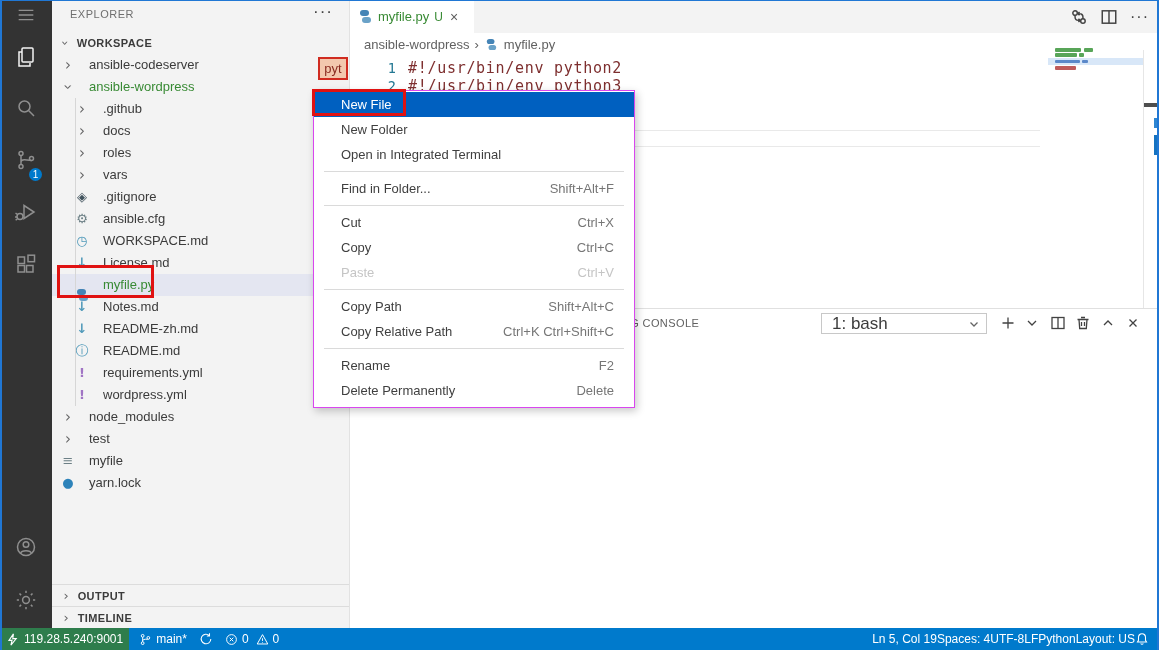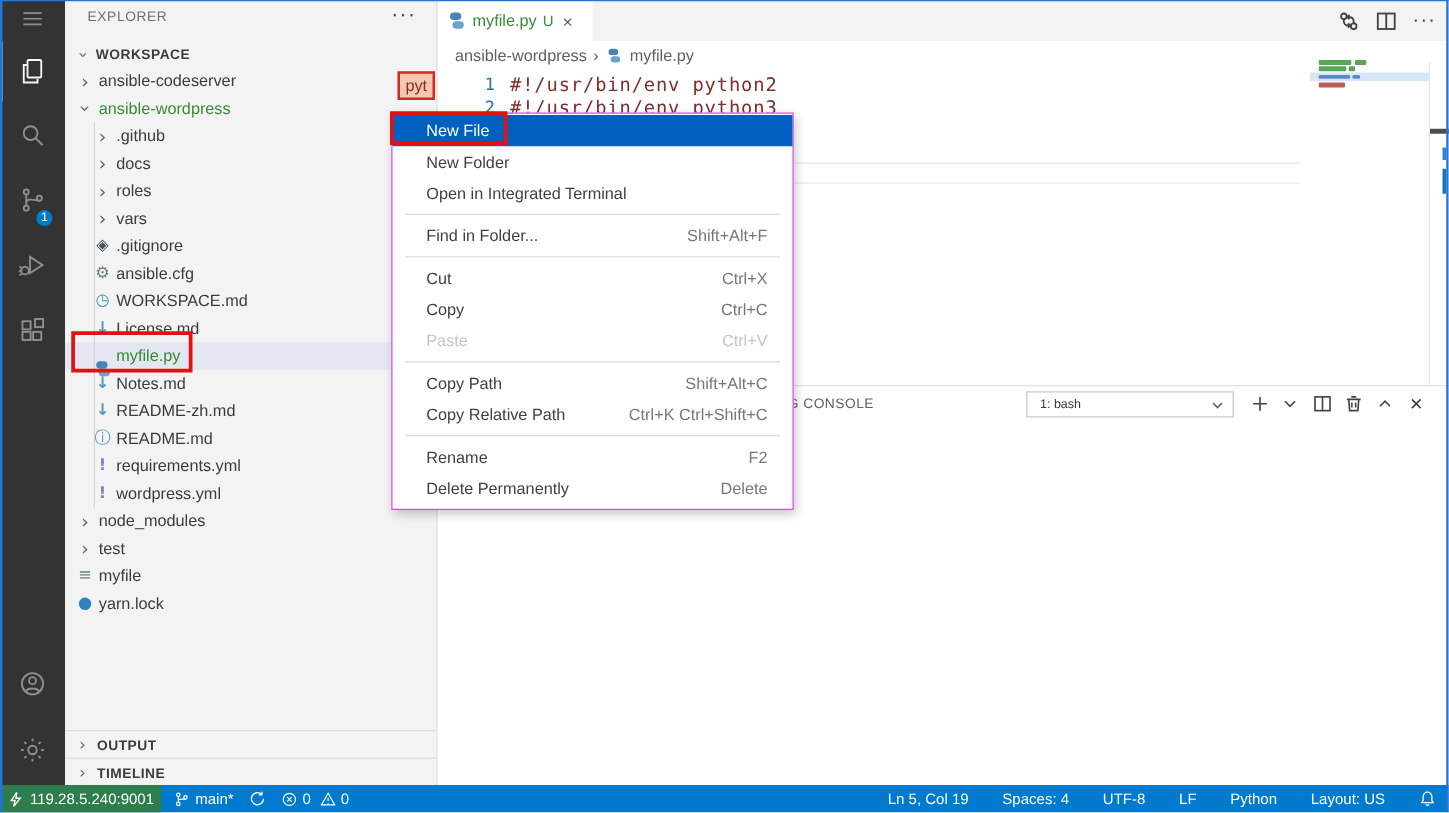--- a/index.html
+++ b/index.html
@@ -21,21 +21,21 @@
   #ws-row{position:absolute;left:0;top:32px;width:100%;height:22px;line-height:22px}
   #ws-row .marker{margin-left:5px}
   #ws-label{font-size:11px;font-weight:bold;letter-spacing:.4px;color:#3b3b3b}
   #tree{position:absolute;left:0;top:54px;width:100%}
   .trow{height:22px;line-height:22px;display:flex;align-items:center;cursor:pointer;white-space:nowrap}
   .trow.selected{background:#e4e6f1}
   .marker{display:inline-block;width:16px;text-align:center;font-family:"DejaVu Sans",sans-serif;font-size:13px;color:#646465;flex:0 0 16px}
   .folder .marker{font-size:15px;line-height:20px}
   .expanded .marker{transform:rotate(90deg)}
   .b .marker{font-weight:bold}
-  .tlabel{margin-left:3px;color:#3b3b3b}
+  .tlabel{margin-left:13px;color:#3b3b3b}
   #indent-guide{position:absolute;left:23px;top:98px;width:1px;height:308px;background:#d6d6d6}
   .sec-row{position:absolute;left:0;width:100%;height:22px;line-height:21px;border-top:1px solid #dcdcdc;background:#f3f3f3}
   .sec-row .marker{margin-left:6px}
   .sec-label{font-size:11px;font-weight:bold;letter-spacing:.4px;color:#3b3b3b}
   
   .icon-python{position:relative;width:15px;height:15px;display:inline-block;flex:0 0 15px}
   .icon-python::before,.icon-python::after{content:"";position:absolute;width:9px;height:6px;border-radius:3px;background:#4584b6}
   .icon-python::before{top:1px;left:2px}
   .icon-python::after{bottom:1px;left:4px;background:#6aa2c8}
   .pyrow .marker{width:16px}
@@ -68,30 +68,30 @@
   #mm-strip{position:absolute;left:0;top:14px;width:95px;height:7px;background:#d8e7f8}
   
   #rail{position:absolute;left:793px;top:50px;width:16px;height:258px;border-left:1px solid #e6e6e6}
   #rail-thumb{position:absolute;left:0;top:53px;width:16px;height:4px;background:#4e4e4e}
   .ov-mark{position:absolute;right:2px;width:3px;background:#2f86d1}
   
   #panel{position:absolute;left:0;top:308px;width:100%;height:320px;background:#fff;border-top:1px solid #e0e0e0}
   .ptab{position:absolute;top:0;height:28px;line-height:28px;font-size:11px;letter-spacing:.4px;color:#616161;cursor:pointer;white-space:nowrap}
   .ptab.active{color:#333}
   #term-select{position:absolute;left:471px;top:4px;width:166px;height:21px;border:1px solid #c8c8c8;background:#fff;display:flex;align-items:center;cursor:pointer}
-  #term-select-label{margin-left:10px;font-size:10px;color:#3c3c3c}
+  #term-select-label{margin-left:10px;font-size:17px;color:#3c3c3c}
   #term-select svg{position:absolute;right:6px;stroke:#666;fill:none;stroke-width:1.3}
   .pbtn{position:absolute;top:4px;width:20px;height:20px;display:flex;align-items:center;justify-content:center;cursor:pointer}
   .pbtn svg{stroke:#424242;fill:none;stroke-width:1.3}
   
   #statusbar{position:absolute;left:0;top:628px;width:100%;height:22px;background:var(--accent);color:#fff;font-size:12px;z-index:20;display:flex;align-items:center}
   #sb-remote{height:22px;background:var(--remote_green);display:flex;align-items:center;padding:0 6px;gap:5px;flex:0 0 auto;cursor:pointer}
   #sb-left{display:flex;align-items:center;gap:12px;margin-left:10px;flex:1 1 auto}
   .sb-group{display:flex;align-items:center;gap:4px;cursor:pointer}
-  #sb-right{display:flex;align-items:flex-end;gap:27px;margin-right:10px}
+  #sb-right{display:flex;align-items:flex-end;gap:0;margin-right:10px}
   .sb-item{cursor:pointer;white-space:nowrap}
   #statusbar svg{stroke:#fff;fill:none;stroke-width:1.2}
   
   #contextmenu{position:absolute;left:313px;top:90px;width:322px;background:#fff;border:1px solid #d946ef;box-shadow:2px 3px 8px rgba(0,0,0,.22);z-index:40;padding:1px 0 4px 0}
   .mi{height:25px;line-height:25px;display:flex;cursor:pointer;color:#3f3f3f}
   .mi-label{margin-left:27px;flex:1}
   .mi-key{margin-right:20px;color:#767676}
   .mi.selected{background:var(--selection_blue);color:#fff}
   .mi.selected .mi-key{color:#fff}
   .mi.disabled{color:#c5c5c5;cursor:default}

